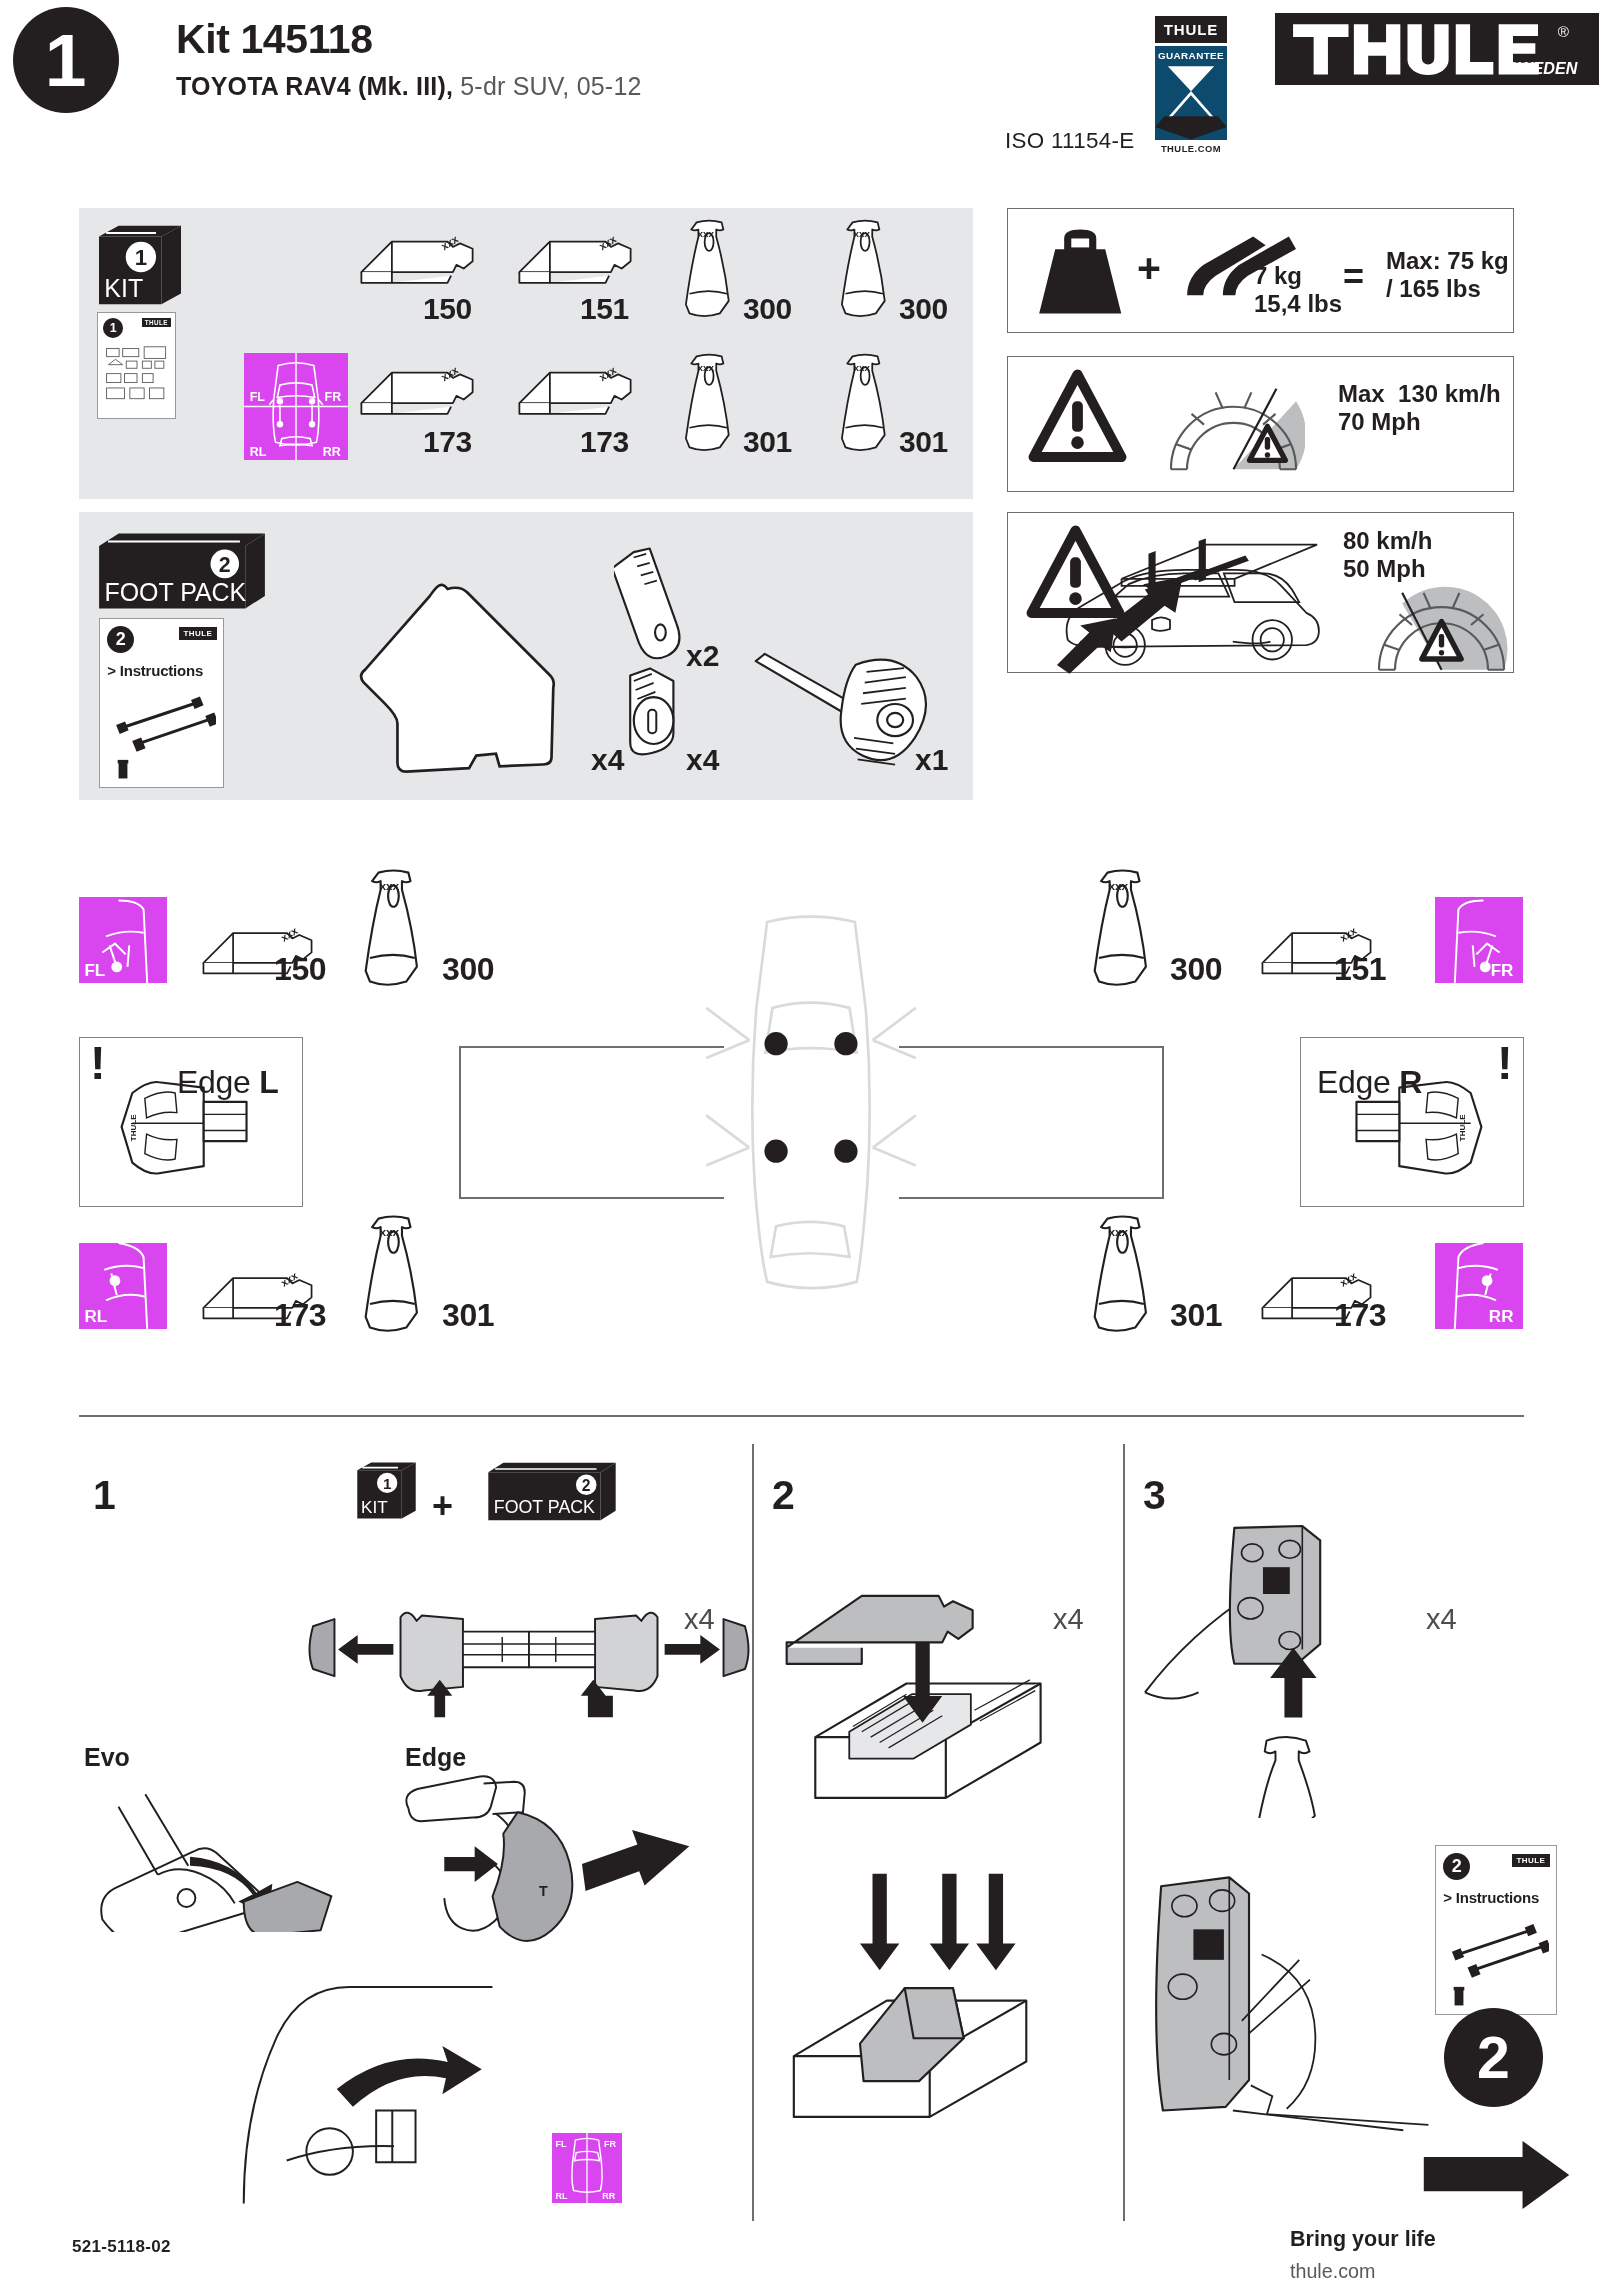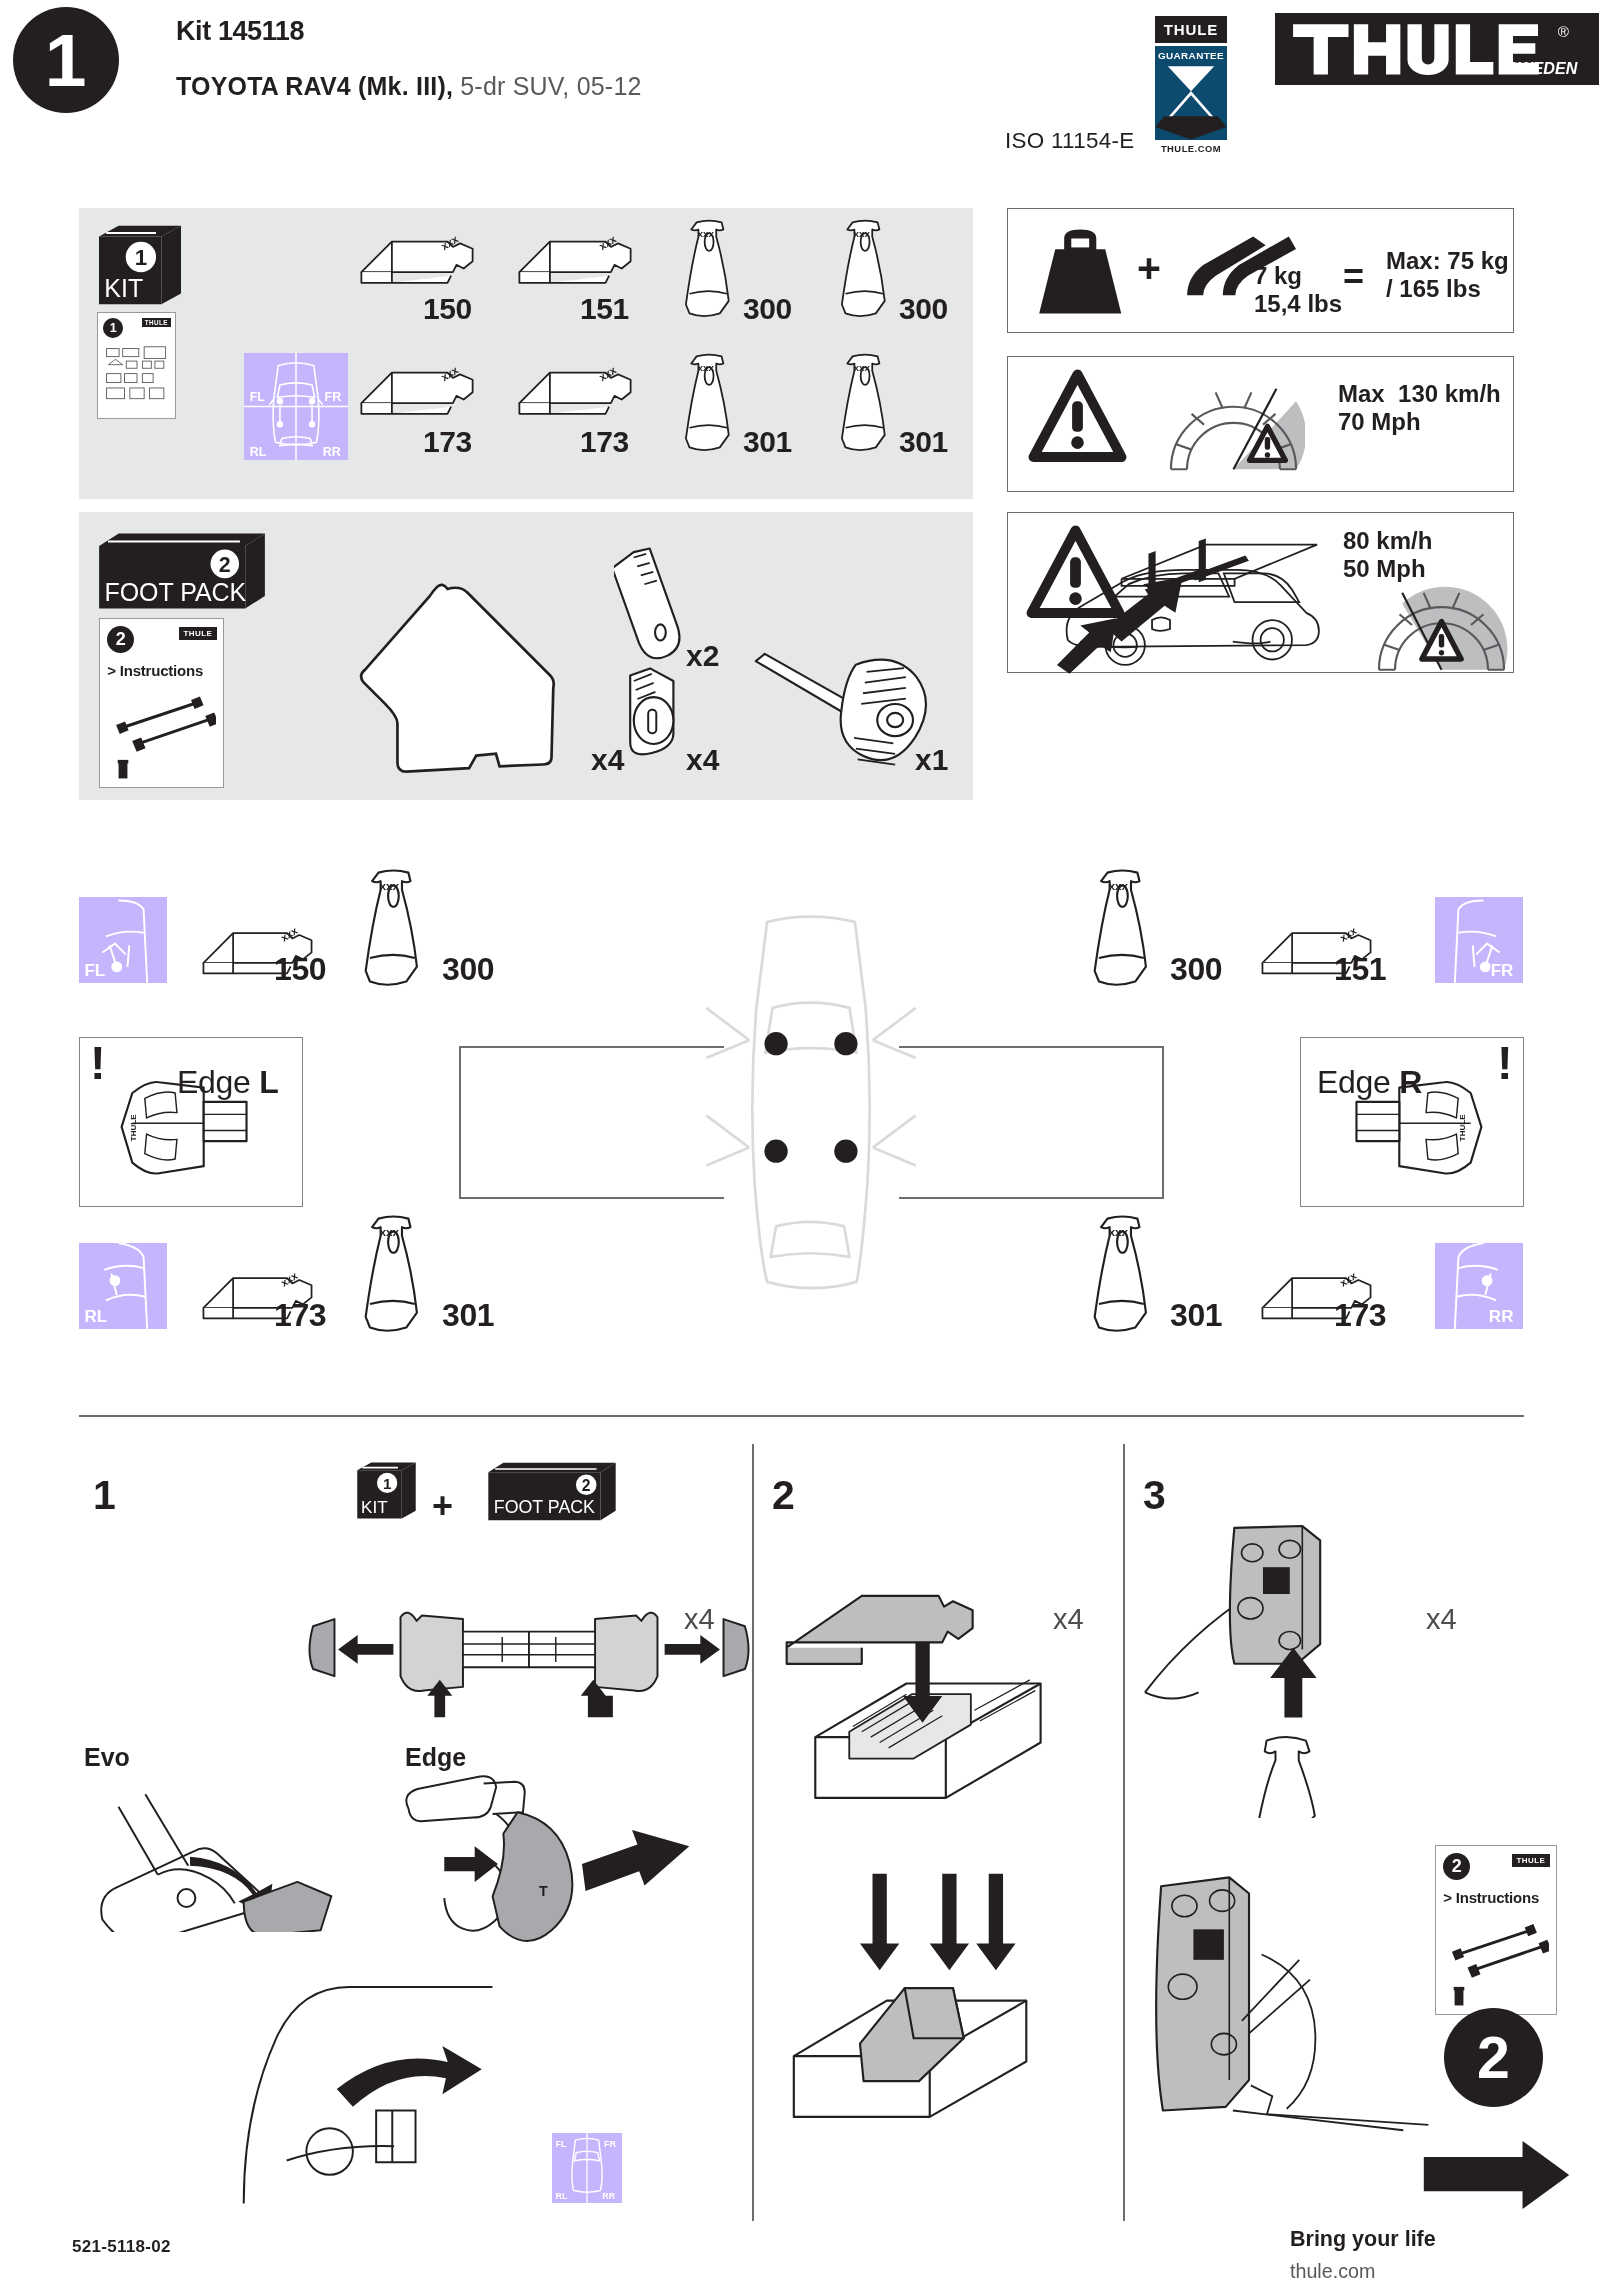--- a/index.html
+++ b/index.html
@@ -15,21 +15,21 @@
   
   .hdr-badge {
     position: absolute; left: 12.5px; top: 7.2px;
     width: 106px; height: 106px; border-radius: 50%;
     background: #231f20; color: #fff;
     display: flex; align-items: center; justify-content: center;
     font-size: 75px; font-weight: bold; line-height: 1;
   }
   .hdr-title {
     position: absolute; left: 176px; top: 16px;
-    font-size: 27px; font-weight: bold; letter-spacing: -0.4px;
+    font-size: 41px; font-weight: bold; letter-spacing: -0.4px;
   }
   .hdr-sub {
     position: absolute; left: 176px; top: 72px;
     font-size: 25px; color: #5a5a5a; letter-spacing: 0.2px;
   }
   .hdr-sub b { color: #231f20; font-weight: bold; margin-top: 16px; }
 
   .iso-text {
     position: absolute; left: 1005px; top: 128px;
     font-size: 22.4px; font-weight: normal; letter-spacing: 0.3px;
@@ -78,21 +78,21 @@
     position: absolute; right: 6.3px; top: 8px;
     background: #231f20; color:#fff; font-size: 8px; font-weight: bold;
     padding: 1.8px 4.5px; letter-spacing: 0.4px;
   }
   .booklet .bk-inst {
     position: absolute; left: 7.2px; top: 43px;
     font-size: 15px; font-weight: bold; letter-spacing: -0.2px;
   }
 
   
-  .cartile { position: absolute; background: #c4b5fd; }
+  .cartile { position: absolute; background: #d946ef; }
 
   .partnum {
     position: absolute; font-size: 30px; font-weight: bold; letter-spacing: -0.4px;
   }
   .qty { position: absolute; font-size: 30px; font-weight: bold; }
 
   
   .wbox {
     position: absolute; border: 1.3px solid #6d6e71; background: #fff;
   }

